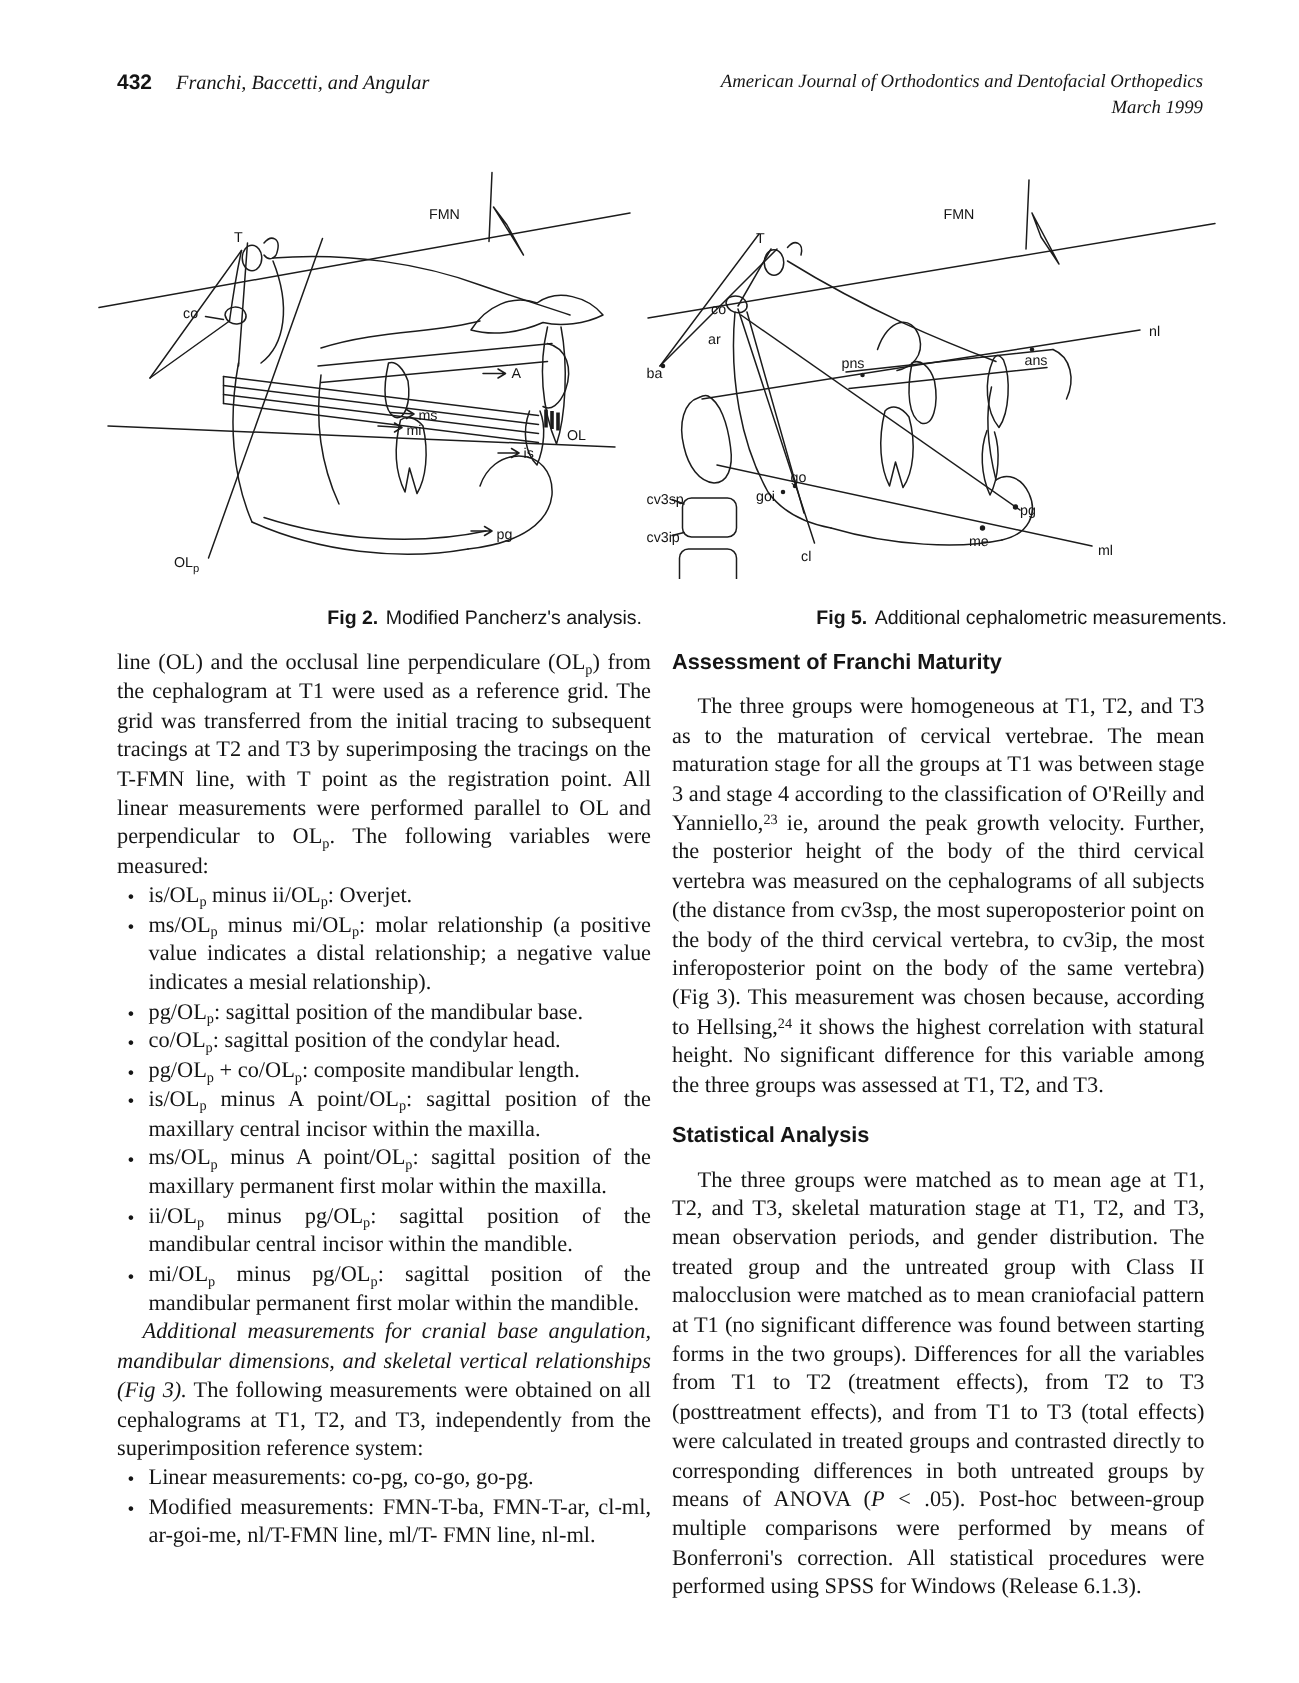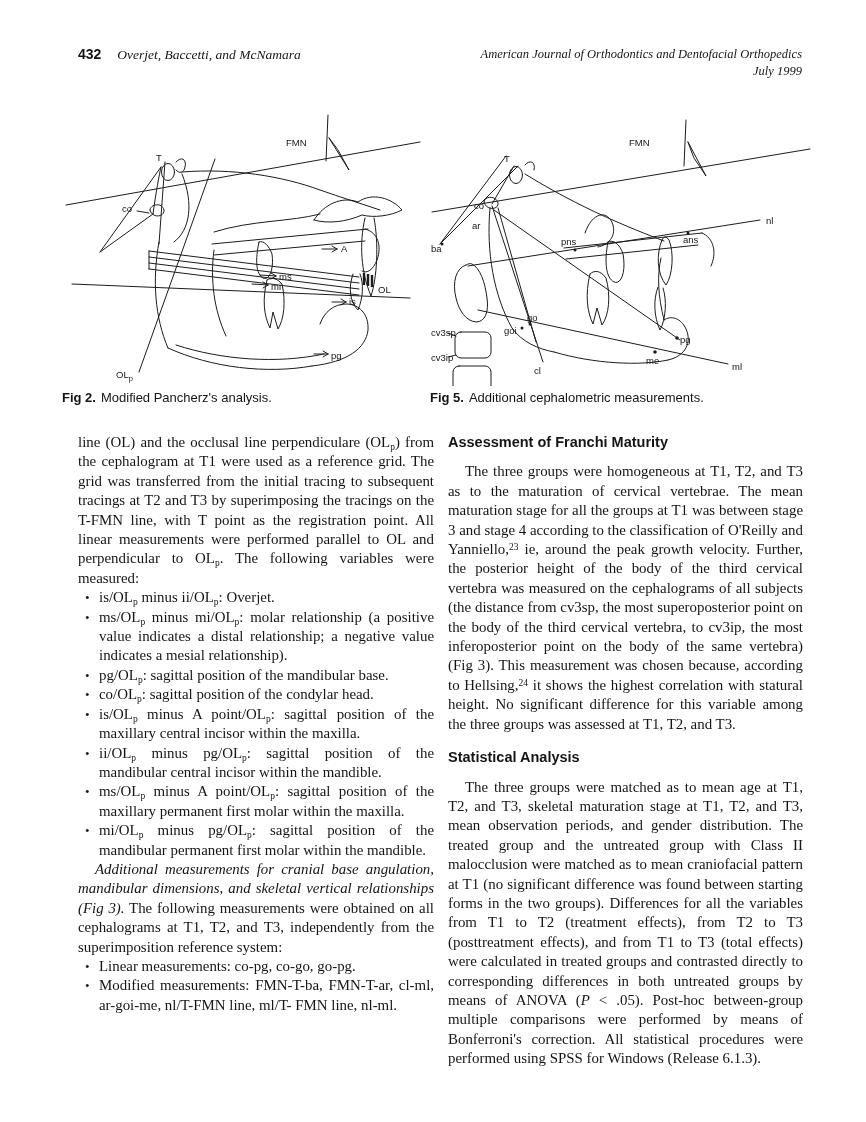--- a/index.html
+++ b/index.html
@@ -11,21 +11,21 @@
   .hleft{display:flex;align-items:baseline;}
   .pagenum{font-family:"Liberation Sans","DejaVu Sans",sans-serif;font-weight:700;font-size:14px;}
   .authors{font-style:italic;font-size:13.5px;margin-left:16px;}
   .hright{text-align:right;font-style:italic;font-size:12.5px;line-height:16.5px;}
 
   
   .figure{position:absolute;top:112px;}
   .fig2{left:62px;width:366px;}
   .fig3{left:430px;width:388px;}
   .figure svg{display:block;}
-  .caption{margin:4px 0 0;text-align:left;font-family:"Liberation Sans","DejaVu Sans",sans-serif;font-size:13px;}
+  .caption{margin:18px 0 0;text-align:right;font-family:"Liberation Sans","DejaVu Sans",sans-serif;font-size:13px;}
   .capb{font-weight:700;margin-right:5px;}
   svg text{font-family:"Liberation Sans","DejaVu Sans",sans-serif;font-size:9.5px;fill:#151515;}
   .ln{stroke:#1c1c1c;stroke-width:1;fill:none;stroke-linecap:round;stroke-linejoin:round;}
   .lnf{stroke:#1c1c1c;stroke-width:1;fill:none;}
   .dot{fill:#1c1c1c;stroke:none;}
   .hatch{stroke:#1c1c1c;stroke-width:2.4;}
 
   
   .col{position:absolute;top:433px;width:356px;font-size:14.9px;line-height:19.4px;text-align:justify;}
   .leftcol{left:78px;}
@@ -42,25 +42,25 @@
   em{font-style:italic;}
 </style>
 </head>
 <body>
 
 <div class="page">
 
   <div class="header">
     <div class="hleft">
       <span class="pagenum">432</span>
-      <span class="authors">Overjet, Baccetti, and McNamara</span>
+      <span class="authors">Franchi, Baccetti, and Angular</span>
     </div>
     <div class="hright">
       <div>American Journal of Orthodontics and Dentofacial Orthopedics</div>
-      <div>July 1999</div>
+      <div>March 1999</div>
     </div>
   </div>
 
   <div class="figure fig2">
     <svg width="366" height="274" viewBox="0 0 366 274">
       <g class="ln">
         <path d="M 4,93 L 358,30"></path>
         <path d="M 266,3 L 264,49"></path>
         <path d="M 267,26 L 287,58 L 276,38 Z"></path>
         <path d="M 153,47 L 77,260"></path>
@@ -196,23 +196,24 @@
     <p class="caption"><span class="capb">Fig 5.</span><span>Additional cephalometric measurements.</span></p>
   </div>
 
   <div class="col leftcol">
     <p>line (OL) and the occlusal line perpendiculare (OL<sub>p</sub>) from the cephalogram at T1 were used as a reference grid. The grid was transferred from the initial tracing to subsequent tracings at T2 and T3 by superimposing the tracings on the T-FMN line, with T point as the registration point. All linear measurements were performed parallel to OL and perpendicular to OL<sub>p</sub>. The following variables were measured:</p>
     <ul class="meas">
       <li>is/OL<sub>p</sub> minus ii/OL<sub>p</sub>: Overjet.</li>
       <li>ms/OL<sub>p</sub> minus mi/OL<sub>p</sub>: molar relationship (a positive value indicates a distal relationship; a negative value indicates a mesial relationship).</li>
       <li>pg/OL<sub>p</sub>: sagittal position of the mandibular base.</li>
       <li>co/OL<sub>p</sub>: sagittal position of the condylar head.</li>
+      <li>pg/OL<sub>p</sub> + co/OL<sub>p</sub>: composite mandibular length.</li>
       <li>is/OL<sub>p</sub> minus A point/OL<sub>p</sub>: sagittal position of the maxillary central incisor within the maxilla.</li>
+      <li>ms/OL<sub>p</sub> minus A point/OL<sub>p</sub>: sagittal position of the maxillary permanent first molar within the maxilla.</li>
       <li>ii/OL<sub>p</sub> minus pg/OL<sub>p</sub>: sagittal position of the mandibular central incisor within the mandible.</li>
-      <li>ms/OL<sub>p</sub> minus A point/OL<sub>p</sub>: sagittal position of the maxillary permanent first molar within the maxilla.</li>
       <li>mi/OL<sub>p</sub> minus pg/OL<sub>p</sub>: sagittal position of the mandibular permanent first molar within the mandible.</li>
     </ul>
     <p class="ind"><em>Additional measurements for cranial base angulation, mandibular dimensions, and skeletal vertical relationships (Fig 3).</em> The following measurements were obtained on all cephalograms at T1, T2, and T3, independently from the superimposition reference system:</p>
     <ul class="meas">
       <li>Linear measurements: co-pg, co-go, go-pg.</li>
       <li>Modified measurements: FMN-T-ba, FMN-T-ar, cl-ml, ar-goi-me, nl/T-FMN line, ml/T- FMN line, nl-ml.</li>
     </ul>
   </div>
 
   <div class="col rightcol">

